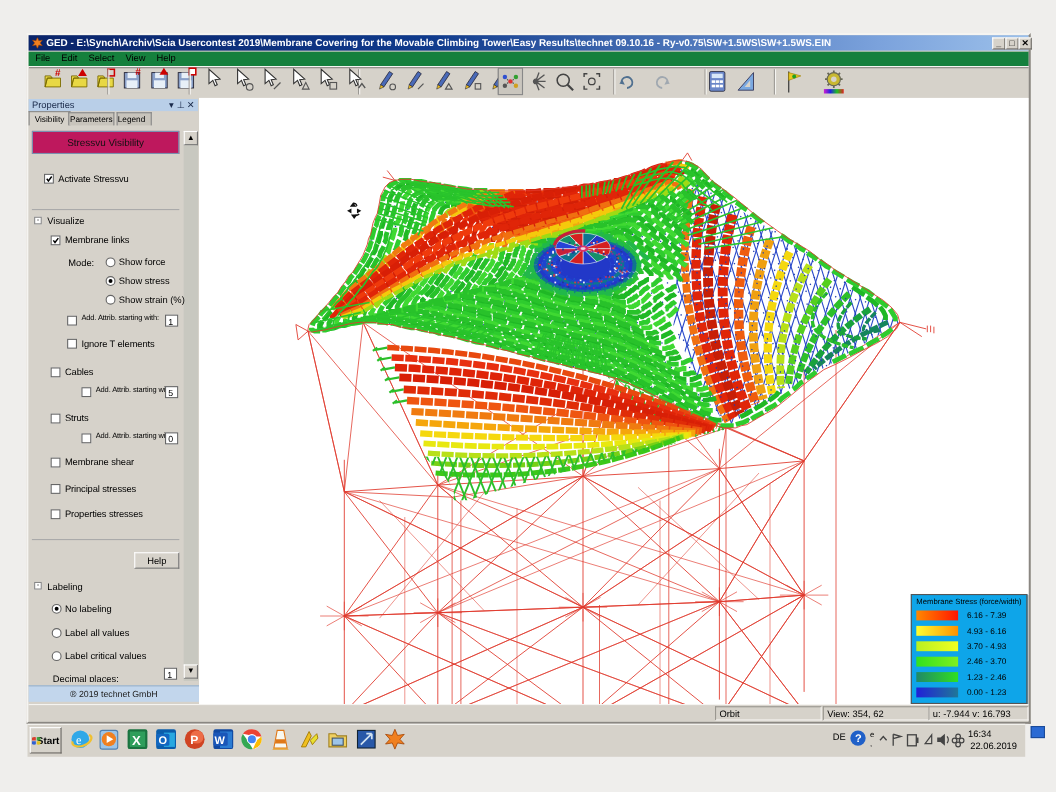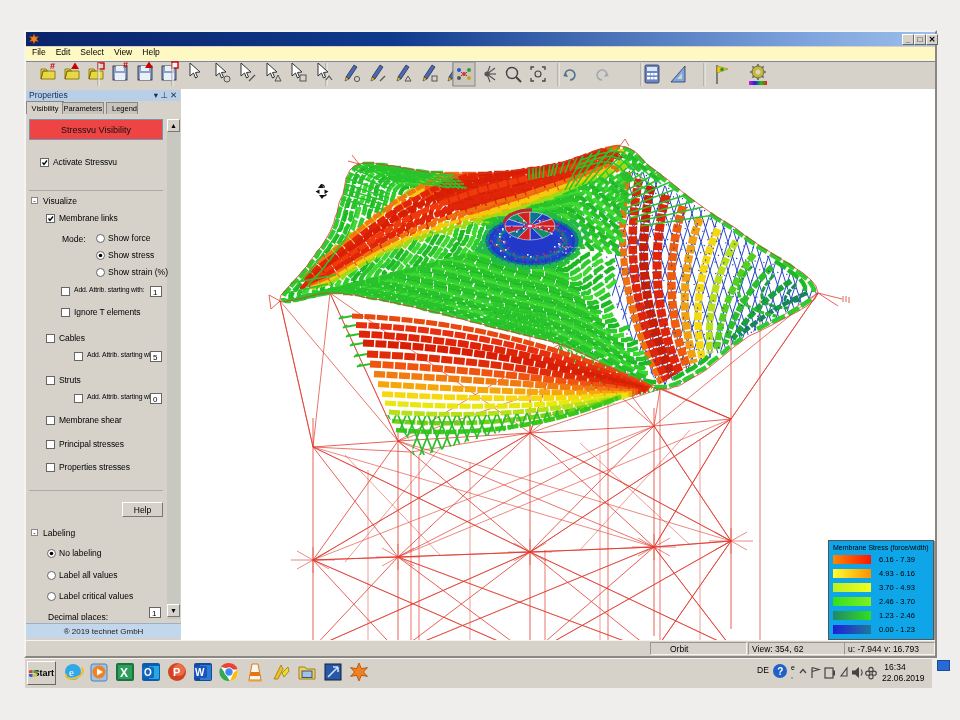--- a/index.html
+++ b/index.html
@@ -1,24 +1,24 @@
 <!DOCTYPE html>
 <html><head><meta charset="utf-8"><style>
 *{margin:0;padding:0;box-sizing:border-box}
 body{width:960px;height:720px;background:#efeeec;font-family:"Liberation Sans",sans-serif;position:relative;overflow:hidden}
 .abs{position:absolute}
 </style></head><body>
 <div class="abs" style="left:24px;top:30px;width:913px;height:628px;background:#d6d2ca;border:2px solid;border-color:#f5f4f1 #8a8782 #8a8782 #f5f4f1"></div>
 <div class="abs" style="left:26px;top:32px;width:909px;height:14px;background:linear-gradient(90deg,#0a246a,#0f3a8c 40%,#7ba2dc 85%,#9cc0ea);color:#fff;font-size:9px;font-weight:bold;line-height:14px;white-space:nowrap;overflow:hidden"><span class="abs" style="left:3px;top:2px;width:10px;height:10px"><svg width="10" height="10" viewBox="0 0 10 10">
         <path d="M5 0L6.3 3 9.5 2.5 7.5 5 9.5 7.5 6.3 7 5 10 3.7 7 0.5 7.5 2.5 5 0.5 2.5 3.7 3Z" fill="#f08020" stroke="#a04000" stroke-width="0.5"></path>
-      </svg></span></div>
+      </svg></span><span style="margin-left:16px">GED - E:\Synch\Archiv\Scia Usercontest 2019\Membrane Covering for the Movable Climbing Tower\Easy Results\technet 09.10.16 - Ry-v0.75\SW+1.5WS\SW+1.5WS.EIN</span></div>
 <div class="abs" style="left:902px;top:34px;width:12px;height:11px;background:#d6d2ca;border:1px solid;border-color:#fff #6a6762 #6a6762 #fff;font-size:8px;line-height:9px;text-align:center;font-weight:bold">_</div>
 <div class="abs" style="left:914px;top:34px;width:12px;height:11px;background:#d6d2ca;border:1px solid;border-color:#fff #6a6762 #6a6762 #fff;font-size:8px;line-height:9px;text-align:center;font-weight:bold">□</div>
 <div class="abs" style="left:926px;top:34px;width:12px;height:11px;background:#d6d2ca;border:1px solid;border-color:#fff #6a6762 #6a6762 #fff;font-size:8px;line-height:9px;text-align:center;font-weight:bold">✕</div>
-<div class="abs" style="left:26px;top:47px;width:909px;height:13px;background:#fef9c3;font-size:8.5px;color:#000"><span style="margin-left:6px;margin-right:10px">File</span><span style="margin-right:10px">Edit</span><span style="margin-right:10px">Select</span><span style="margin-right:10px">View</span><span>Help</span></div>
+<div class="abs" style="left:26px;top:47px;width:909px;height:13px;background:#15803d;font-size:8.5px;color:#000"><span style="margin-left:6px;margin-right:10px">File</span><span style="margin-right:10px">Edit</span><span style="margin-right:10px">Select</span><span style="margin-right:10px">View</span><span>Help</span></div>
 <div class="abs" style="left:26px;top:60px;width:909px;height:29px;background:#d6d2ca;border-top:1px solid #f5f4f1;box-shadow:0 1px 0 #8a8782 inset"></div>
 <svg class="abs" style="left:26px;top:60px" width="909" height="29" viewBox="0 0 909 29">
     <g transform="translate(13,0)">
       <path d="M2 19 L4 11 L16 11 L16 19 Z M2 19 L2 9 L7 9 L8.5 11 L4 11 Z" fill="#e8d844" stroke="#7a6a00" stroke-width="0.8"></path>
     </g>
     <text x="24" y="9" font-size="9" font-weight="bold" fill="#c00">#</text>
     <g transform="translate(37,0)">
       <path d="M2 19 L4 11 L16 11 L16 19 Z M2 19 L2 9 L7 9 L8.5 11 L4 11 Z" fill="#e8d844" stroke="#7a6a00" stroke-width="0.8"></path>
     </g>
     <path d="M45 9 L49 2.5 L53 9 Z" fill="#c00"></path>
@@ -170,23 +170,23 @@
         <stop offset="0.66" stop-color="#20c020"></stop>
         <stop offset="1" stop-color="#e02020"></stop>
       </linearGradient>
     </defs>
   </svg>
 <div class="abs" style="left:26px;top:89px;width:155px;height:551px;background:#d6d2ca"></div>
 <div class="abs" style="left:26px;top:90px;width:154px;height:11px;background:#b9cfe8;font-size:8.5px;color:#1a2a4a;line-height:11px"><span style="margin-left:3px">Properties</span><span class="abs" style="right:22px;top:0">▾</span><span class="abs" style="right:12px;top:0">⊥</span><span class="abs" style="right:3px;top:0">✕</span></div>
 <div class="abs" style="left:26px;top:101px;width:154px;height:13px;font-size:8.5px">
     <span class="abs" style="left:0px;top:0;width:38px;height:13px;background:#d6d2ca;border:1px solid #888;border-bottom:none;text-align:center;line-height:13px;font-size:7.5px">Visibility</span>
     <span class="abs" style="left:36px;top:1px;width:42px;height:12px;background:#c8c4bc;border:1px solid #888;border-bottom:none;text-align:center;line-height:12px;font-size:7.5px">Parameters</span>
-    <span class="abs" style="left:80px;top:1px;width:32px;height:12px;background:#c8c4bc;border:1px solid #888;border-bottom:none;text-align:right;line-height:12px;font-size:7.5px">Legend</span>
+    <span class="abs" style="left:80px;top:1px;width:32px;height:12px;background:#c8c4bc;border:1px solid #888;border-bottom:none;text-align:left;line-height:12px;font-size:7.5px">Legend</span>
   </div>
-<div class="abs" style="left:29px;top:119px;width:134px;height:21px;background:#ef4444;border:1px solid #7a90b0;font-size:9px;text-align:center;line-height:21px;color:#111">Stressvu Visibility</div>
+<div class="abs" style="left:29px;top:119px;width:134px;height:21px;background:#be185d;border:1px solid #7a90b0;font-size:9px;text-align:center;line-height:21px;color:#111">Stressvu Visibility</div>
 <div class="abs" style="left:167px;top:119px;width:13px;height:500px;background:#c8c8c0"></div>
 <div class="abs" style="left:167px;top:119px;width:13px;height:13px;background:#d6d2ca;border:1px solid;border-color:#fff #777 #777 #fff;font-size:7px;text-align:center;line-height:11px">▲</div>
 <div class="abs" style="left:167px;top:604px;width:13px;height:13px;background:#d6d2ca;border:1px solid;border-color:#fff #777 #777 #fff;font-size:7px;text-align:center;line-height:11px">▼</div>
 <div class="abs" style="left:40px;top:158px;width:9px;height:9px;background:#fff;border:1px solid #666;line-height:0"><svg width="7" height="7" viewBox="0 0 7 7" style="vertical-align:top">
       <path d="M1.5 3.5 L3 5.5 L6 1.5" stroke="#000" stroke-width="1.3" fill="none"></path>
     </svg></div>
 <div class="abs" style="left:53px;top:157px;font-size:8.5px;color:#000;white-space:nowrap;letter-spacing:-0.1px">Activate Stressvu</div>
 <div class="abs" style="left:29px;top:190px;width:134px;height:1px;background:#aaa"></div>
 <div class="abs" style="left:31px;top:197px;width:7px;height:7px;background:#fff;border:1px solid #888;font-size:7px;line-height:6px;text-align:center">-</div>
 <div class="abs" style="left:43px;top:196px;font-size:8.5px">Visualize</div>
@@ -1042,21 +1042,21 @@
     <div class="abs" style="left:4px;top:42px;width:38px;height:9px;background:linear-gradient(90deg,#b8f020,#f0ff20)"></div>
     <div class="abs" style="left:50px;top:42px;font-size:7.5px">3.70 - 4.93</div>
     <div class="abs" style="left:4px;top:56px;width:38px;height:9px;background:linear-gradient(90deg,#30e020,#80f020)"></div>
     <div class="abs" style="left:50px;top:56px;font-size:7.5px">2.46 - 3.70</div>
     <div class="abs" style="left:4px;top:70px;width:38px;height:9px;background:linear-gradient(90deg,#208868,#30e020)"></div>
     <div class="abs" style="left:50px;top:70px;font-size:7.5px">1.23 - 2.46</div>
     <div class="abs" style="left:4px;top:84px;width:38px;height:9px;background:linear-gradient(90deg,#2020d8,#207898)"></div>
     <div class="abs" style="left:50px;top:84px;font-size:7.5px">0.00 - 1.23</div>
   </div>
 <div class="abs" style="left:26px;top:640px;width:909px;height:16px;background:#d6d2ca;border-top:1px solid #f5f4f1"></div>
-<div class="abs" style="left:650px;top:642px;width:97px;height:13px;border:1px solid;border-color:#9a9790 #f5f4f1 #f5f4f1 #9a9790;font-size:8.5px;line-height:13px;padding-left:19px">Orbit</div>
+<div class="abs" style="left:650px;top:642px;width:97px;height:13px;border:1px solid;border-color:#9a9790 #f5f4f1 #f5f4f1 #9a9790;font-size:8.5px;line-height:13px;padding-left:3px">Orbit</div>
 <div class="abs" style="left:748px;top:642px;width:97px;height:13px;border:1px solid;border-color:#9a9790 #f5f4f1 #f5f4f1 #9a9790;font-size:8.5px;line-height:13px;padding-left:3px">View: 354, 62</div>
 <div class="abs" style="left:844px;top:642px;width:91px;height:13px;border:1px solid;border-color:#9a9790 #f5f4f1 #f5f4f1 #9a9790;font-size:8.5px;line-height:13px;padding-left:3px">u: -7.944 v: 16.793</div>
 <div class="abs" style="left:25px;top:658px;width:907px;height:30px;background:#d6d2ca;border-top:1px solid #f5f4f1"></div>
 <div class="abs" style="left:27px;top:661px;width:29px;height:24px;background:#d6d2ca;border:1px solid;border-color:#fff #6a6762 #6a6762 #fff;font-size:9px;font-weight:bold;line-height:22px;text-align:right;padding-right:1px">Start</div>
 <svg class="abs" style="left:29px;top:669px" width="8" height="9" viewBox="0 0 10 10">
     <path d="M0 1.5 Q2.5 0 4.5 1 L4.5 4.5 L0 4.5 Z" fill="#d84030"></path>
     <path d="M5.5 1 Q8 0 10 1.5 L10 4.5 L5.5 4.5 Z" fill="#40a040"></path>
     <path d="M0 5.5 L4.5 5.5 L4.5 9 Q2 10 0 8.5 Z" fill="#3060d0"></path>
     <path d="M5.5 5.5 L10 5.5 L10 8.5 Q7.5 10 5.5 9 Z" fill="#e0c020"></path>
   </svg>
@@ -1135,14 +1135,14 @@
     <path d="M69 14 L75 14 L75 6 Z" fill="none" stroke="#444" stroke-width="1.1"></path>
     <path d="M80 8.5 L83 8.5 L87 5 L87 16 L83 12.5 L80 12.5 Z" fill="#444"></path>
     <path d="M89 7.5 A5 5 0 0 1 89 13.5" stroke="#444" fill="none" stroke-width="1.1"></path>
     <g fill="none" stroke="#444" stroke-width="1.1">
       <circle cx="99" cy="7.5" r="2.1"></circle>
       <circle cx="95.8" cy="11.2" r="2.1"></circle>
       <circle cx="102.2" cy="11.2" r="2.1"></circle>
       <circle cx="99" cy="14.8" r="2.1"></circle>
     </g>
   </svg>
-<div class="abs" style="left:880px;top:662px;font-size:8.5px;text-align:center;width:30px">16:34</div>
+<div class="abs" style="left:880px;top:662px;font-size:8.5px;text-align:left;width:30px">16:34</div>
 <div class="abs" style="left:882px;top:673px;font-size:8.5px;text-align:left;width:46px">22.06.2019</div>
 <div class="abs" style="left:937px;top:660px;width:13px;height:11px;background:#2a6ad4;border:1px solid #1a4a9a"></div>
 </body></html>

